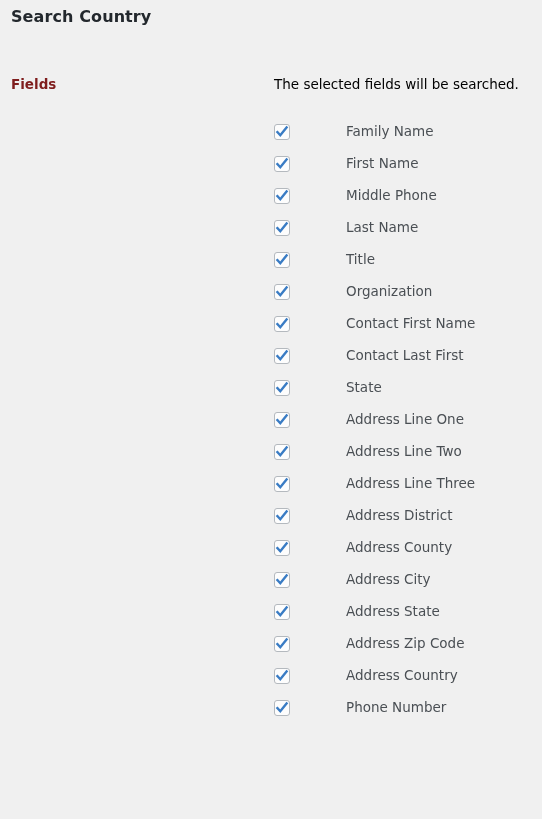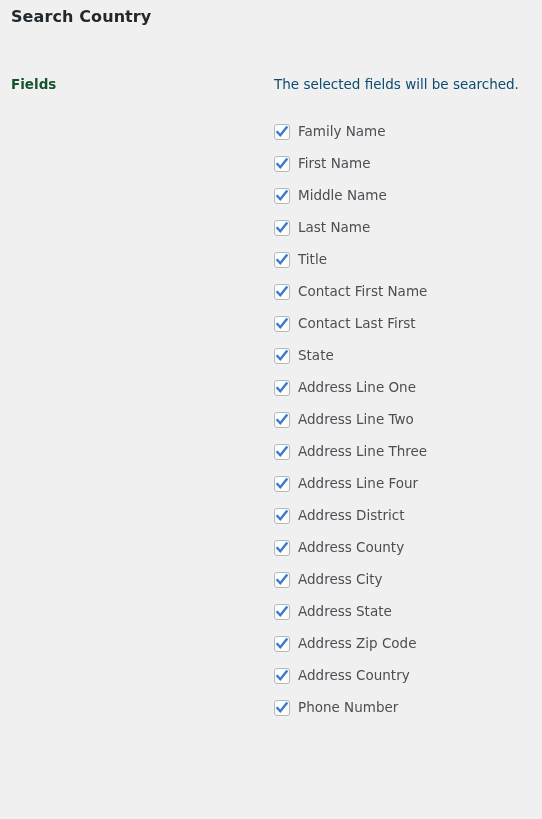--- a/index.html
+++ b/index.html
@@ -24,44 +24,45 @@
     color: #23282d;
     letter-spacing: 0.1px;
   }
 
   #fields-label {
     position: absolute;
     left: 11px;
     top: 76px;
     font-size: 13.5px;
     font-weight: bold;
-    color: #14532d;
+    color: #7f1d1d;
   }
 
   #fields-description {
     position: absolute;
     left: 274px;
     top: 76px;
     font-size: 13.5px;
     font-weight: normal;
-    color: #0c4a6e;
+    color: #000000;
     white-space: nowrap;
   }
 
   #checkbox-list {
     position: absolute;
     left: 274px;
     top: 116px;
     width: 262px;
   }
 
   .checkbox-row {
     display: flex;
     align-items: center;
     height: 32px;
+    gap: 48px;
   }
 
   .cb-box {
     width: 16px;
     height: 16px;
     min-width: 16px;
     box-sizing: border-box;
     background: #fdfdfd;
     border: 1px solid #b4b9be;
     border-radius: 3px;
@@ -111,21 +112,21 @@
         </svg>
       </span>
       <span class="cb-label">First Name</span>
     </div>
     <div class="checkbox-row">
       <span class="cb-box">
         <svg viewBox="0 0 14 14" xmlns="http://www.w3.org/2000/svg">
           <path d="M2.4 7.1 L5.3 10.2 L11.6 2.4" fill="none" stroke="#3a7cc4" stroke-width="2.4" stroke-linecap="square" stroke-linejoin="miter"></path>
         </svg>
       </span>
-      <span class="cb-label">Middle Name</span>
+      <span class="cb-label">Middle Phone</span>
     </div>
     <div class="checkbox-row">
       <span class="cb-box">
         <svg viewBox="0 0 14 14" xmlns="http://www.w3.org/2000/svg">
           <path d="M2.4 7.1 L5.3 10.2 L11.6 2.4" fill="none" stroke="#3a7cc4" stroke-width="2.4" stroke-linecap="square" stroke-linejoin="miter"></path>
         </svg>
       </span>
       <span class="cb-label">Last Name</span>
     </div>
     <div class="checkbox-row">
@@ -135,20 +136,28 @@
         </svg>
       </span>
       <span class="cb-label">Title</span>
     </div>
     <div class="checkbox-row">
       <span class="cb-box">
         <svg viewBox="0 0 14 14" xmlns="http://www.w3.org/2000/svg">
           <path d="M2.4 7.1 L5.3 10.2 L11.6 2.4" fill="none" stroke="#3a7cc4" stroke-width="2.4" stroke-linecap="square" stroke-linejoin="miter"></path>
         </svg>
       </span>
+      <span class="cb-label">Organization</span>
+    </div>
+    <div class="checkbox-row">
+      <span class="cb-box">
+        <svg viewBox="0 0 14 14" xmlns="http://www.w3.org/2000/svg">
+          <path d="M2.4 7.1 L5.3 10.2 L11.6 2.4" fill="none" stroke="#3a7cc4" stroke-width="2.4" stroke-linecap="square" stroke-linejoin="miter"></path>
+        </svg>
+      </span>
       <span class="cb-label">Contact First Name</span>
     </div>
     <div class="checkbox-row">
       <span class="cb-box">
         <svg viewBox="0 0 14 14" xmlns="http://www.w3.org/2000/svg">
           <path d="M2.4 7.1 L5.3 10.2 L11.6 2.4" fill="none" stroke="#3a7cc4" stroke-width="2.4" stroke-linecap="square" stroke-linejoin="miter"></path>
         </svg>
       </span>
       <span class="cb-label">Contact Last First</span>
     </div>
@@ -183,28 +192,20 @@
         </svg>
       </span>
       <span class="cb-label">Address Line Three</span>
     </div>
     <div class="checkbox-row">
       <span class="cb-box">
         <svg viewBox="0 0 14 14" xmlns="http://www.w3.org/2000/svg">
           <path d="M2.4 7.1 L5.3 10.2 L11.6 2.4" fill="none" stroke="#3a7cc4" stroke-width="2.4" stroke-linecap="square" stroke-linejoin="miter"></path>
         </svg>
       </span>
-      <span class="cb-label">Address Line Four</span>
-    </div>
-    <div class="checkbox-row">
-      <span class="cb-box">
-        <svg viewBox="0 0 14 14" xmlns="http://www.w3.org/2000/svg">
-          <path d="M2.4 7.1 L5.3 10.2 L11.6 2.4" fill="none" stroke="#3a7cc4" stroke-width="2.4" stroke-linecap="square" stroke-linejoin="miter"></path>
-        </svg>
-      </span>
       <span class="cb-label">Address District</span>
     </div>
     <div class="checkbox-row">
       <span class="cb-box">
         <svg viewBox="0 0 14 14" xmlns="http://www.w3.org/2000/svg">
           <path d="M2.4 7.1 L5.3 10.2 L11.6 2.4" fill="none" stroke="#3a7cc4" stroke-width="2.4" stroke-linecap="square" stroke-linejoin="miter"></path>
         </svg>
       </span>
       <span class="cb-label">Address County</span>
     </div>

